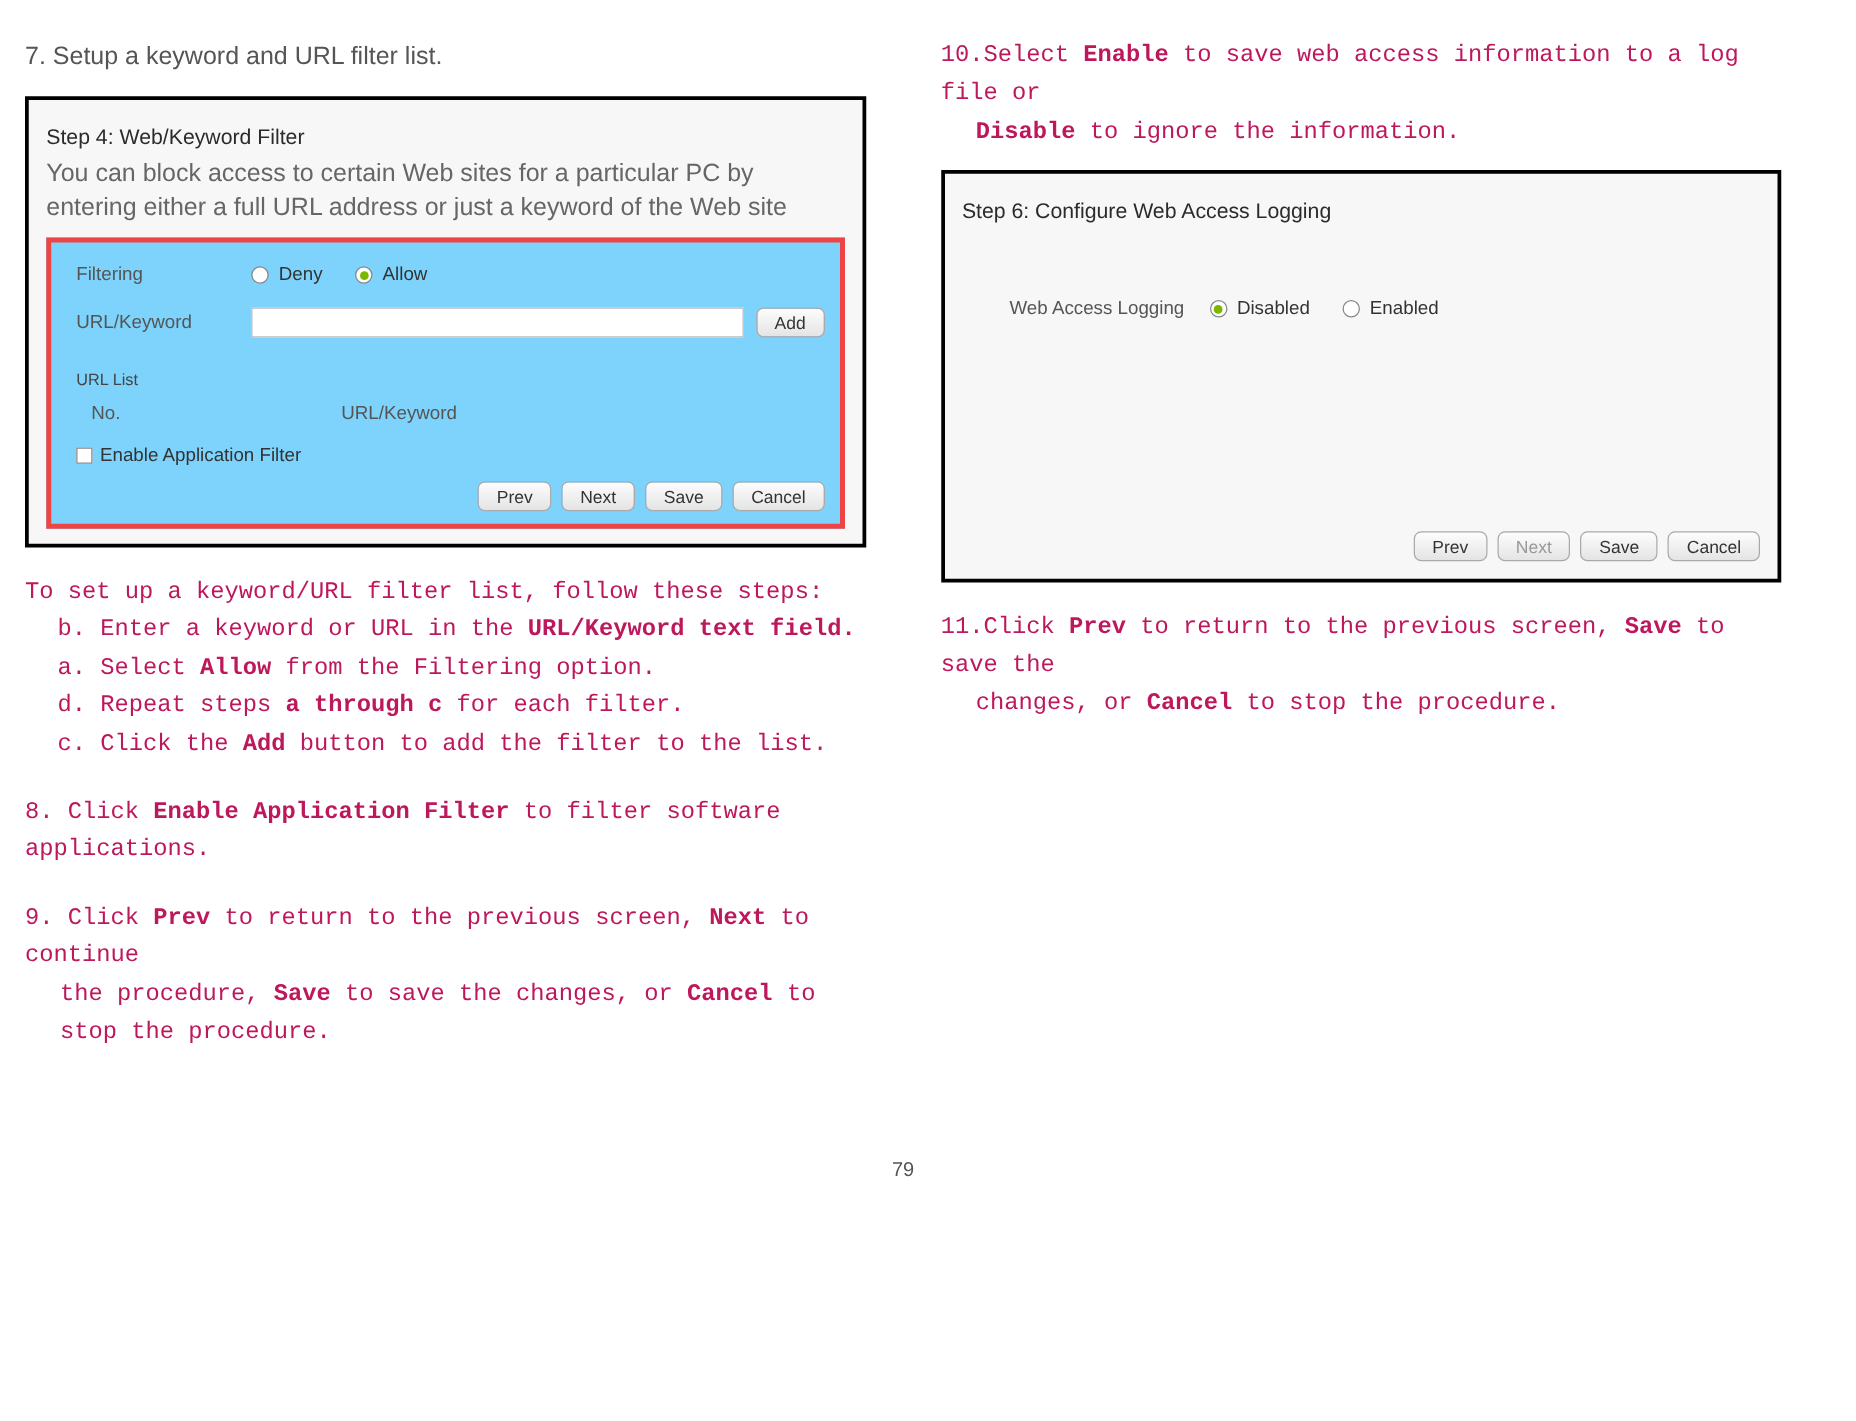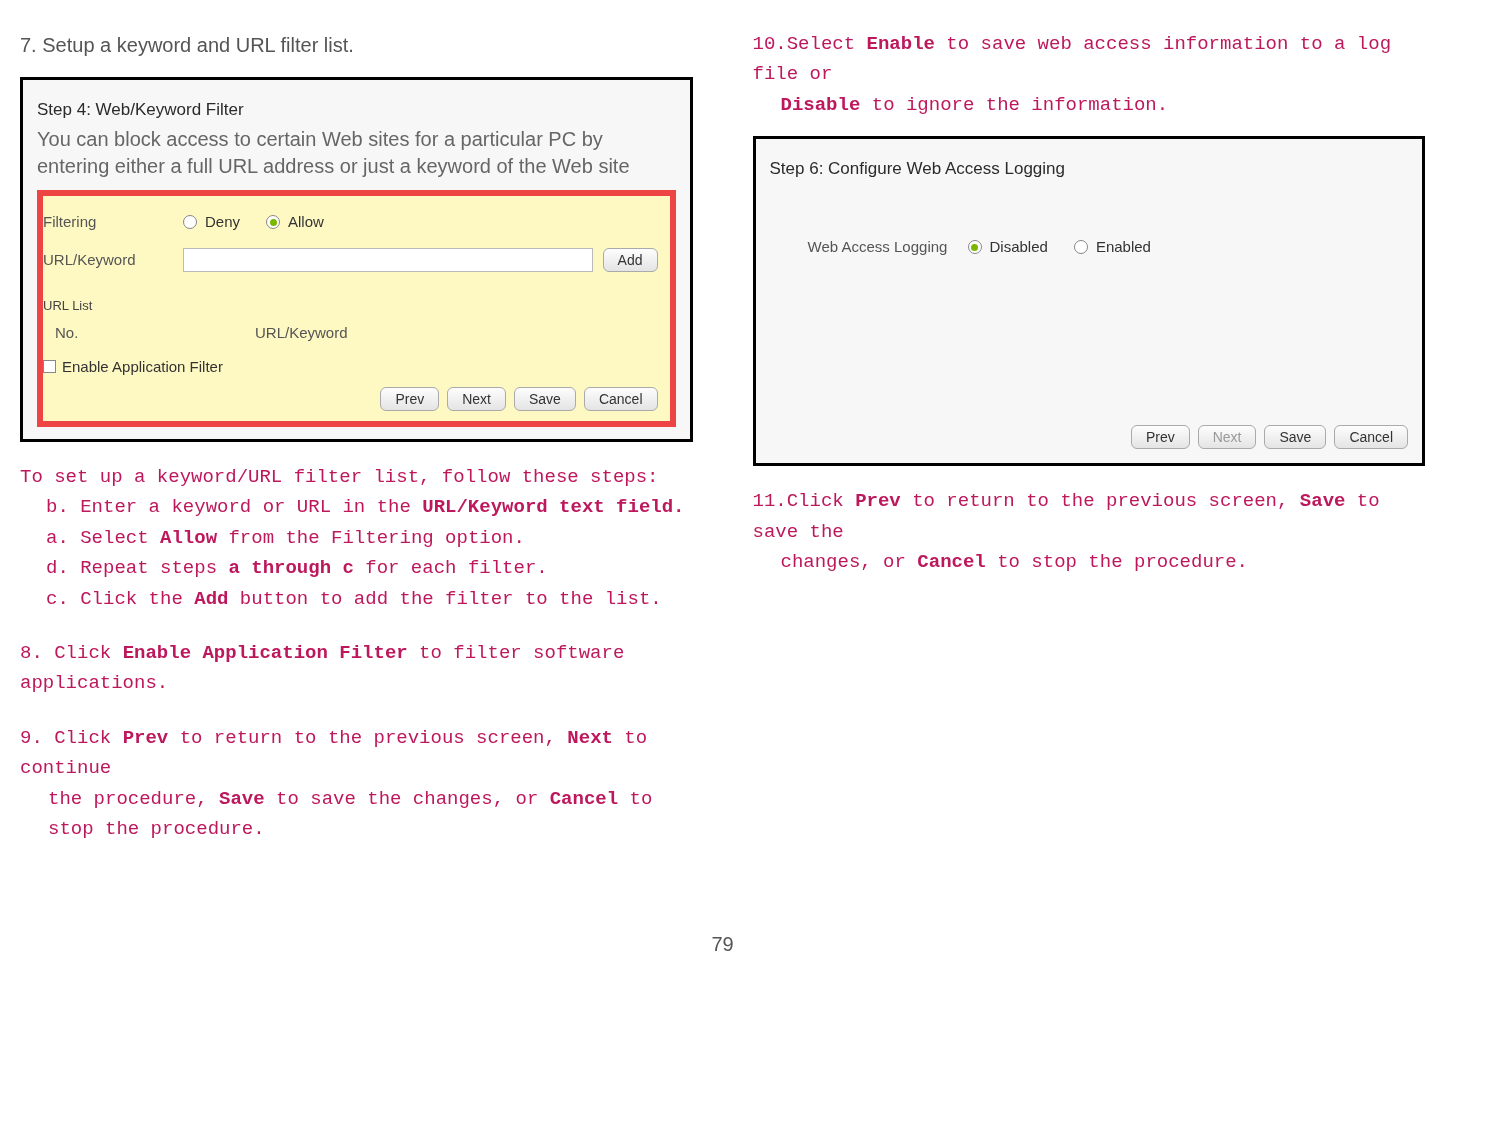--- a/index.html
+++ b/index.html
@@ -48,23 +48,23 @@
       font-size: 17px;
       margin-bottom: 3px;
     }
     .ss-desc {
       color: #666;
       font-size: 20px;
       line-height: 1.35;
       margin-bottom: 10px;
     }
     .ss-panel {
-      border: 6px solid #ef4444;
-      background: #fef9c3;
-      padding: 14px 12px 10px 0;
+      border: 4px solid #ef4444;
+      background: #7dd3fc;
+      padding: 14px 12px 10px 20px;
     }
     .ss-row {
       display: flex;
       align-items: center;
       margin-bottom: 14px;
     }
     .ss-label {
       width: 140px;
       font-size: 15px;
       color: #555;
@@ -173,21 +173,21 @@
     .ss-bottom-buttons {
       display: flex;
       gap: 8px;
       justify-content: flex-end;
       position: absolute;
       bottom: 14px;
       right: 14px;
     }
     .page-number {
       text-align: center;
-      font-size: 20px;
+      font-size: 16px;
       color: #555;
       margin-top: 60px;
     }
   </style>
 </head>
 <body>
 
 <div class="page-container">
 
   <div class="column">

